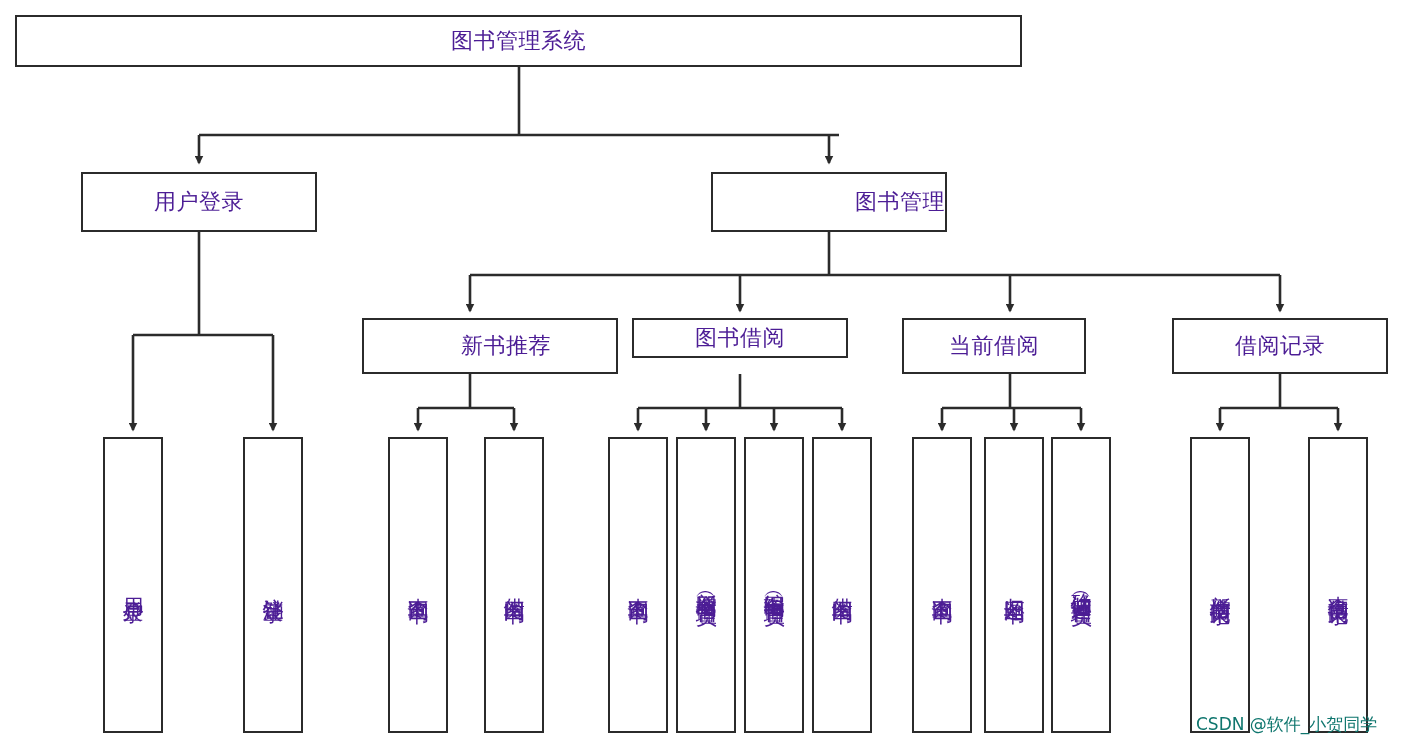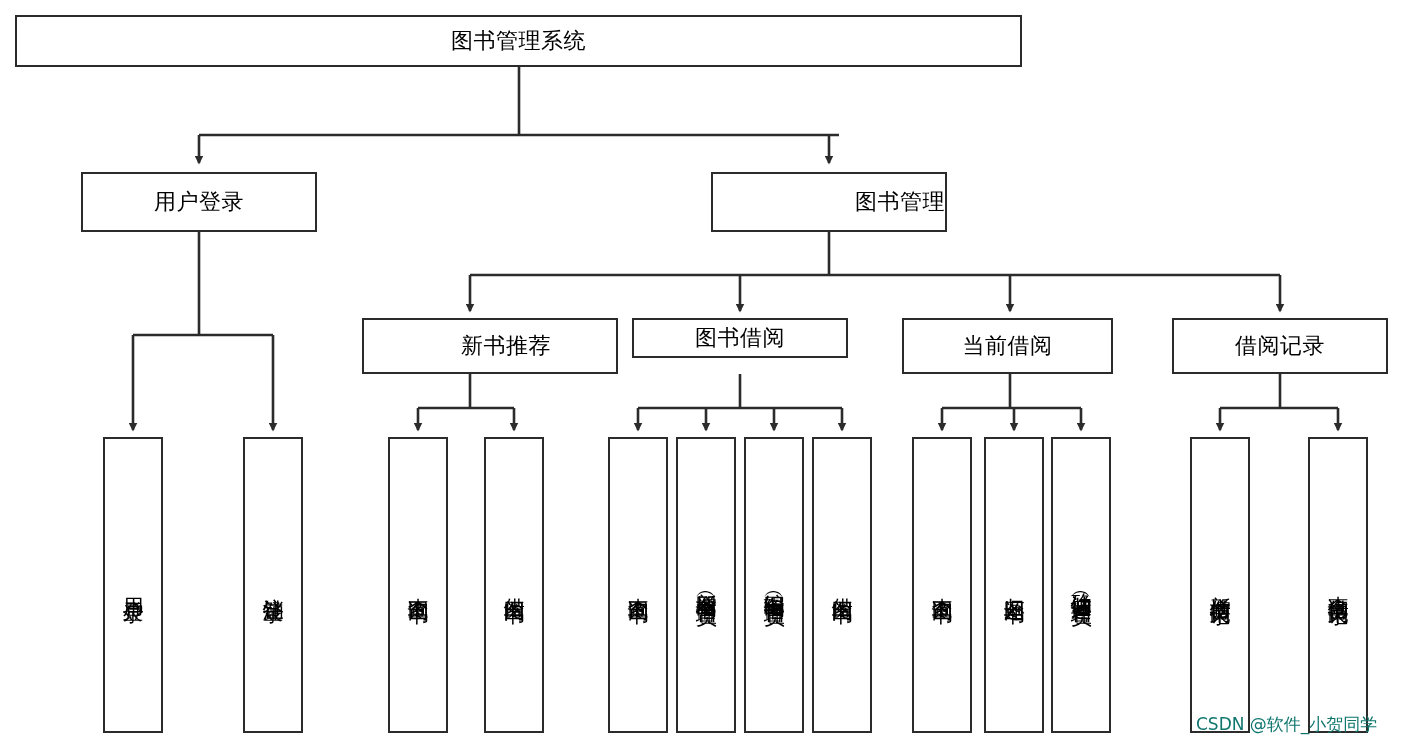--- a/index.html
+++ b/index.html
@@ -25,21 +25,21 @@
     height: 747px;
   }
   .node-box {
     position: absolute;
     box-sizing: border-box;
     border: 2px solid #2b2b2b;
     background: #ffffff;
     display: flex;
     align-items: center;
     justify-content: center;
-    color: #000000;
+    color: #4c1d95;
   }
   .node-label {
     font-size: 22px;
     line-height: 1.15;
     letter-spacing: 0.5px;
     white-space: nowrap;
   }
   .node-box.vertical {
     align-items: center;
     justify-content: center;
@@ -127,21 +127,21 @@
   <div class="node-box" style="left:711px; top:172px; width:236px; height:60px;justify-content:flex-end;">
     <span class="node-label">图书管理</span>
   </div>
 
   <div class="node-box" style="left:362px; top:318px; width:256px; height:56px;padding-left:32px;">
     <span class="node-label">新书推荐</span>
   </div>
   <div class="node-box" style="left:632px; top:318px; width:216px; height:40px;">
     <span class="node-label">图书借阅</span>
   </div>
-  <div class="node-box" style="left:902px; top:318px; width:211px; height:56px;">
+  <div class="node-box" style="left:902px; top:318px; width:184px; height:56px;">
     <span class="node-label">当前借阅</span>
   </div>
   <div class="node-box" style="left:1172px; top:318px; width:216px; height:56px;">
     <span class="node-label">借阅记录</span>
   </div>
 
   <div class="node-box vertical" style="left:103px; top:437px; width:60px; height:296px;">
     <span class="node-label">用户登录</span>
   </div>
   <div class="node-box vertical" style="left:243px; top:437px; width:60px; height:296px;">

